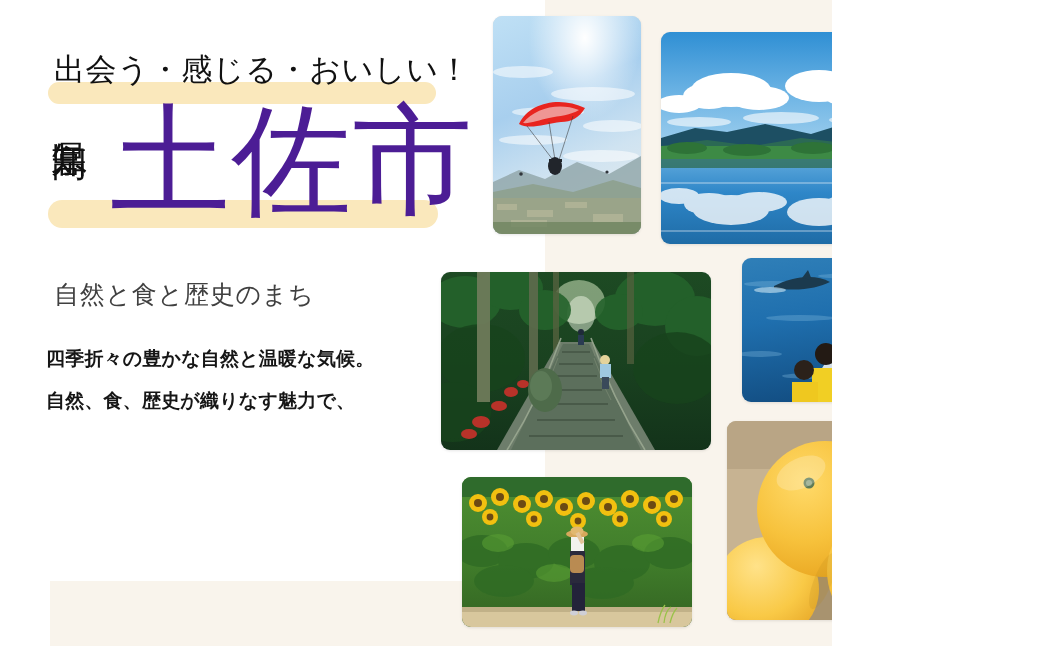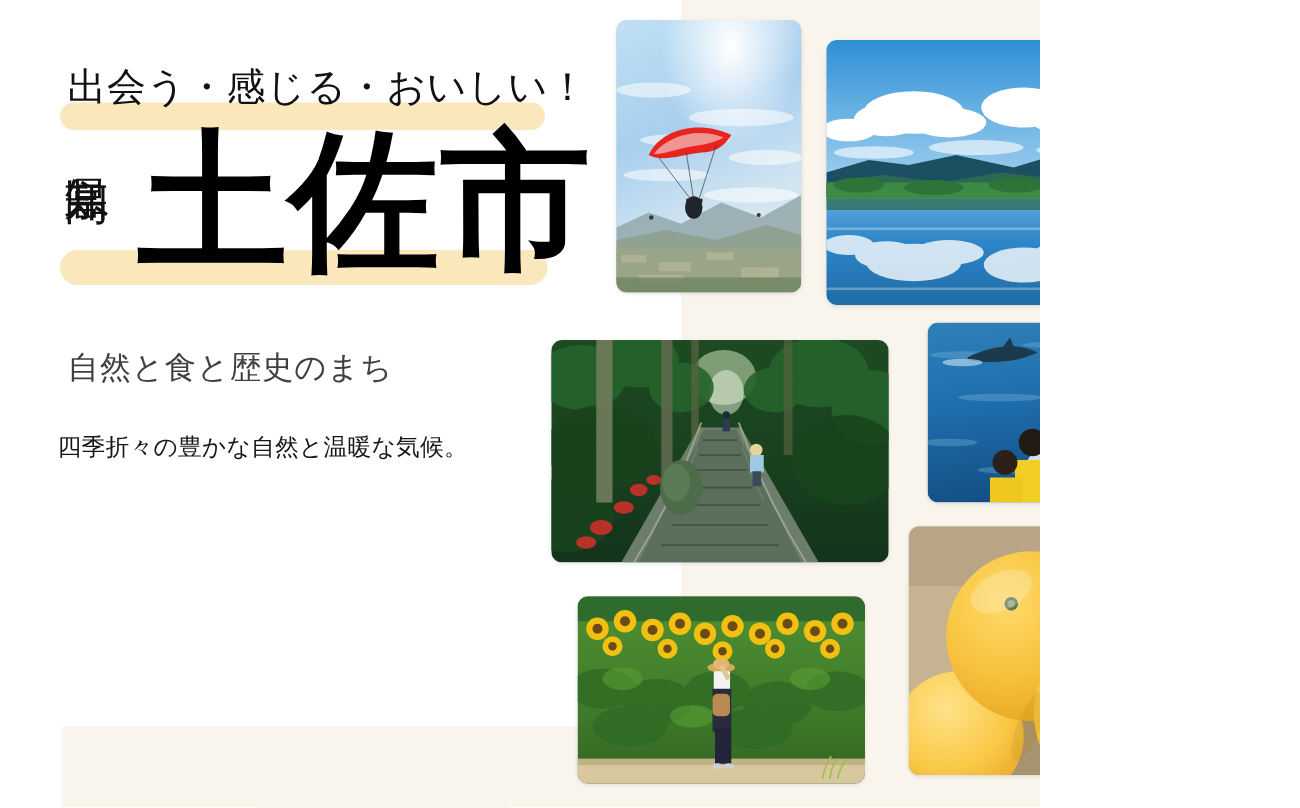--- a/index.html
+++ b/index.html
@@ -105,43 +105,44 @@
     text-orientation: upright;
     white-space: nowrap;
   }
   .city-name {
     position: absolute;
     left: 62px;
     top: -16px;
     font-size: 120px;
     line-height: 140px;
     letter-spacing: 0.01em;
-    color: #000000;
+    color: #4c1d95;
     white-space: nowrap;
-    font-weight: 700;
+    font-weight: 400;
   }
 
   
   .sub-headline {
     position: absolute;
     left: 54px;
     top: 278px;
     font-size: 25px;
     line-height: 34px;
     color: #404040;
     letter-spacing: 0.03em;
     white-space: nowrap;
   }
 
   
   .body-lines {
     position: absolute;
     left: 46px;
     top: 338px;
     width: 400px;
+    font-weight: bold;
   }
   .body-line {
     font-size: 19px;
     line-height: 42px;
     color: #161616;
     letter-spacing: 0.01em;
     white-space: nowrap;
   }
 
   
@@ -172,20 +173,21 @@
     <div class="title-wrap">
       <div class="title-bar"></div>
       <div class="pref-vertical">高知県</div>
       <div class="city-name">土佐市</div>
     </div>
 
     <div class="sub-headline">自然と食と歴史のまち</div>
 
     <div class="body-lines">
       <div class="body-line">四季折々の豊かな自然と温暖な気候。</div>
+      <div class="body-line">自然、食、歴史が織りなす魅力で、</div>
     </div>
 
   </div>
 
   <div class="photo" style="left:493px; top:16px; width:148px; height:218px;">
     <svg viewBox="0 0 148 218" preserveAspectRatio="none">
       <defs>
         <linearGradient id="sky1" x1="0" y1="0" x2="0.3" y2="1">
           <stop offset="0%" stop-color="#bfe0f5"></stop>
           <stop offset="45%" stop-color="#a8cfee"></stop>

